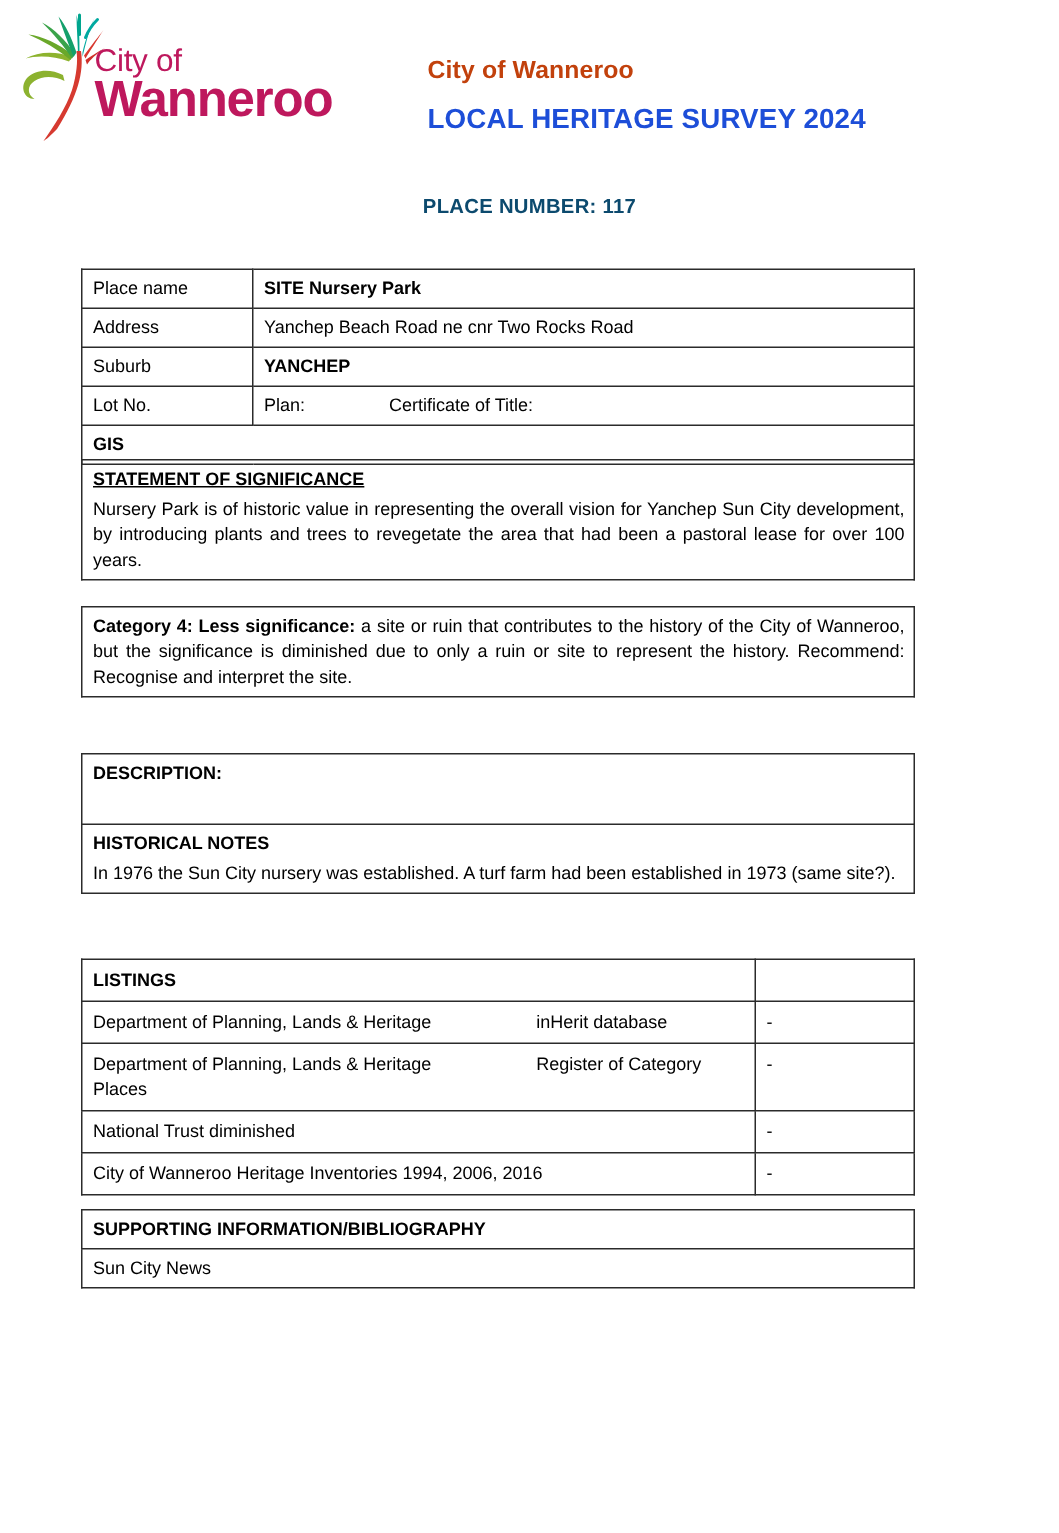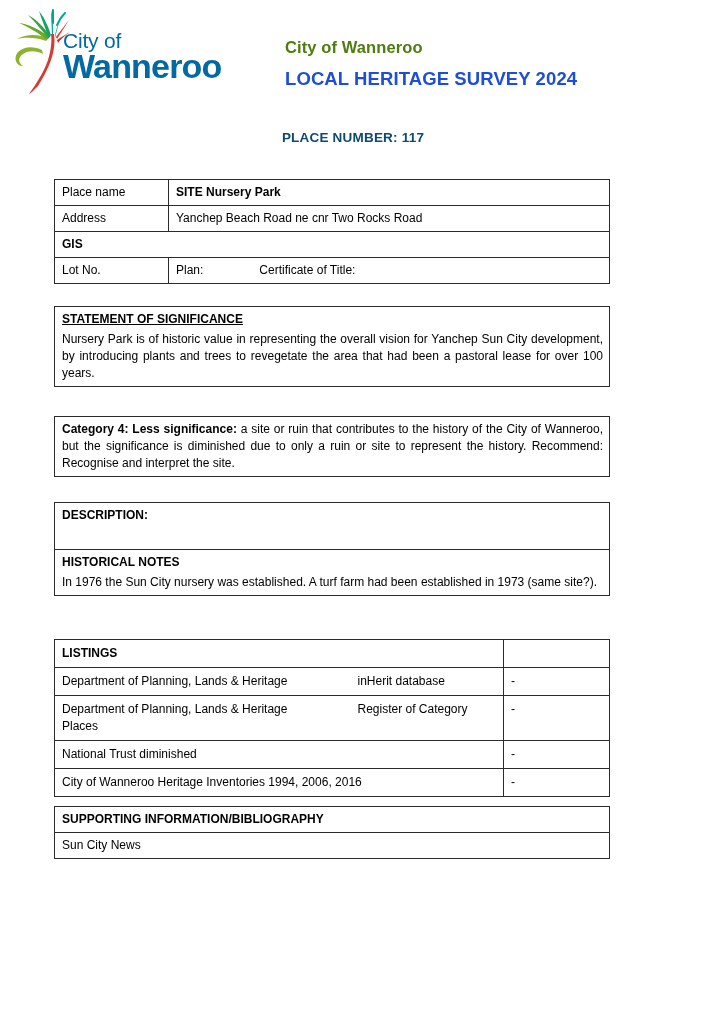--- a/index.html
+++ b/index.html
@@ -42,21 +42,21 @@
     left: 0;
     top: 0;
     width: 62px;
     height: 86px;
   }
   .logo-text {
     position: absolute;
     left: 55px;
     top: 22px;
     line-height: 1;
-    color: #0369a1;
+    color: #be185d;
   }
   .logo-text .l1 {
     font-size: 21px;
     letter-spacing: -0.2px;
     display: block;
     font-weight: 400;
   }
   .logo-text .l2 {
     font-size: 34px;
     font-weight: 700;
@@ -64,21 +64,21 @@
     display: block;
     margin-top: -2px;
   }
 
   .header-titles {
     position: absolute;
     left: 285px;
     top: 38px;
   }
   .title-line1 {
-    color: #4d7c0f;
+    color: #c2410c;
     font-size: 16.5px;
     font-weight: 700;
     line-height: 1.1;
     letter-spacing: 0.1px;
   }
   .title-line2 {
     color: #1d4ed8;
     font-size: 18.5px;
     font-weight: 700;
     line-height: 1.1;
@@ -118,21 +118,21 @@
 
   
   #tbl-ident { top: 179px; }
   #tbl-ident td.label-col { width: 100px; }
 
   
   #tbl-sos { top: 306px; }
   .sos-head { margin-bottom: 3px; text-decoration: underline; }
 
   
-  #tbl-category { top: 416px; }
+  #tbl-category { top: 404px; }
 
   
   #tbl-desc { top: 502px; }
   #tbl-desc td.desc-cell { height: 38px; }
   .hn-head { margin-bottom: 3px; }
 
   
   #tbl-listings { top: 639px; }
   #tbl-listings td.val-col { width: 92px; }
   #tbl-listings td.lst { padding-top: 5px; padding-bottom: 5px; }
@@ -191,25 +191,29 @@
     <tbody>
       <tr>
         <td class="label-col">Place name</td>
         <td class="b">SITE  Nursery Park</td>
       </tr>
       <tr>
         <td class="label-col">Address</td>
         <td>Yanchep Beach Road  ne cnr Two Rocks Road</td>
       </tr>
       <tr>
-        <td class="b" colspan="2">GIS</td>
+        <td class="label-col">Suburb</td>
+        <td class="b">YANCHEP</td>
       </tr>
       <tr>
         <td class="label-col">Lot No.</td>
         <td><span>Plan:</span><span class="tab-gap"></span><span>Certificate of Title:</span></td>
+      </tr>
+      <tr>
+        <td class="b" colspan="2">GIS</td>
       </tr>
     </tbody>
   </table>
 
   <table class="tbl" id="tbl-sos">
     <tbody>
       <tr>
         <td>
           <div class="b sos-head">STATEMENT OF SIGNIFICANCE</div>
           <div class="just">Nursery Park is of historic value in representing the  overall vision for Yanchep Sun City development, by introducing plants and trees to revegetate the area that had been a pastoral lease for over 100 years.</div>

